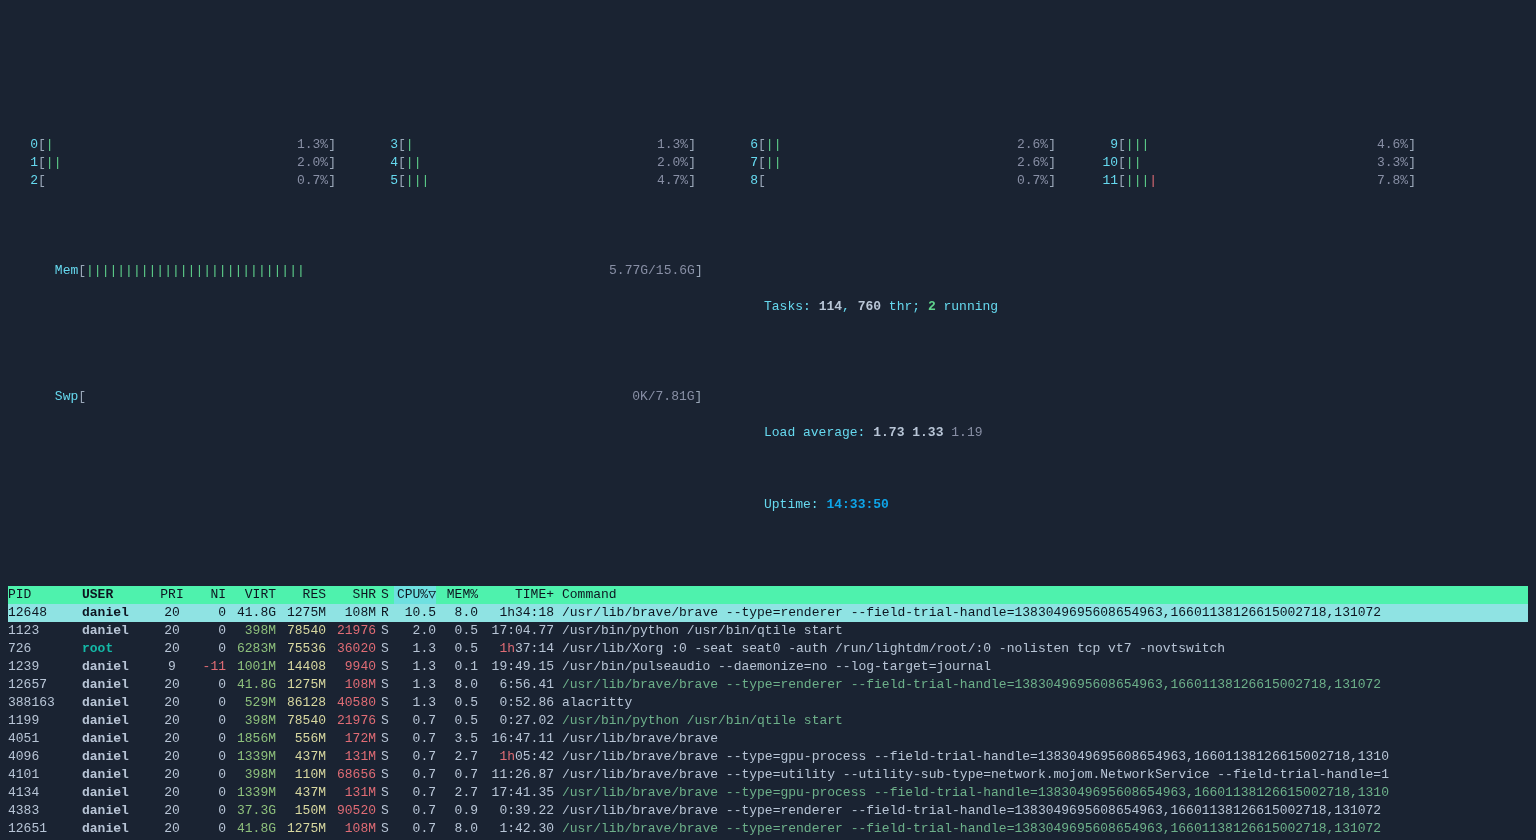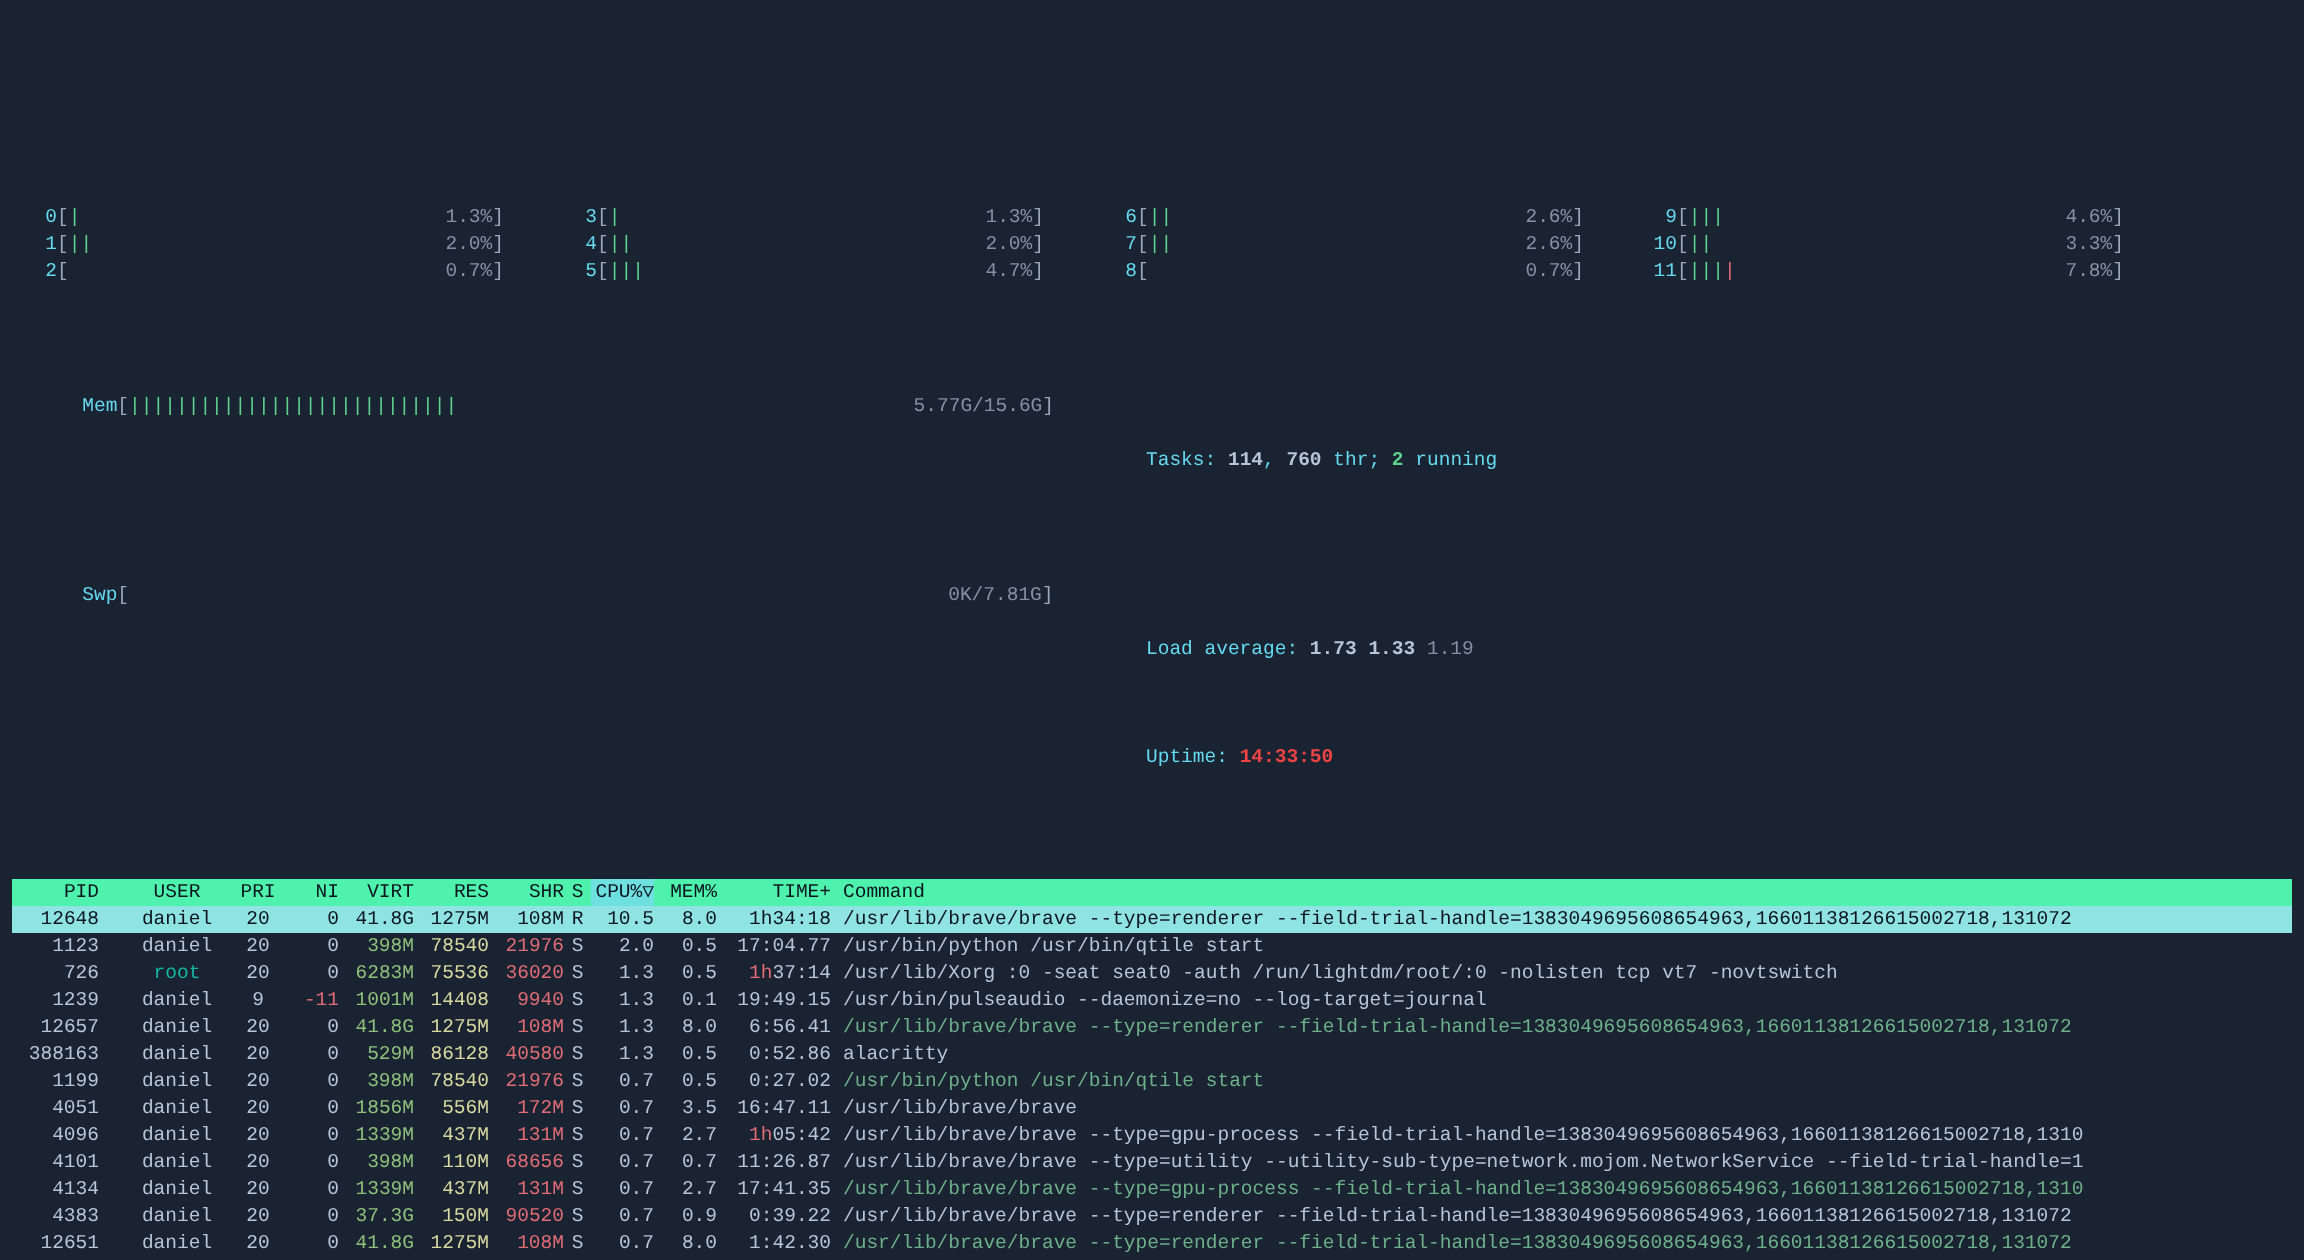--- a/index.html
+++ b/index.html
@@ -24,30 +24,30 @@
   .bar-tick-active-g { color:#5fd38d; }
   .bar-tick-active-r { color:#e06c75; }
   .bar-pct { color:#888fa5; display:inline-block; width:48px; text-align:right;}
   .mem-label { color:#66d9ef; }
   .mem-val { color:#888fa5; }
   .tasks-line { color:#66d9ef; }
   .tasks-num { color:#b8c5d6; font-weight:bold; }
   .tasks-run { color:#5fd38d; font-weight:bold; }
   .loadavg-num { color:#b8c5d6; font-weight:bold; }
   .loadavg-faint { color:#888fa5; }
-  .uptime-val { color:#ef4444; font-weight:bold; }
+  .uptime-val { color:#0ea5e9; font-weight:bold; }
   .thead {
     background:#4ef2ad;
     color:#0d1520;
   }
   .thead .sorted { background:#6ee0e0; }
   table { border-collapse:collapse; width:100%; table-layout:fixed;}
   td { padding:0; overflow:hidden; }
-  .c-pid { width:58px; text-align:right; padding-right:16px;}
-  .c-user { width:72px; text-align:center;}
+  .c-pid { width:58px; padding-right:16px;}
+  .c-user { width:72px; text-align:left;font-weight:bold;}
   .c-pri { width:36px; text-align:center;}
   .c-ni { width:36px; text-align:right;}
   .c-virt { width:50px; text-align:right;}
   .c-res { width:50px; text-align:right;}
   .c-shr { width:50px; text-align:right;}
   .c-s { width:18px; text-align:center;}
   .c-cpu { width:42px; text-align:right;}
   .c-mem { width:42px; text-align:right;}
   .c-time { width:76px; text-align:right; padding-right:4px;}
   .c-cmd { text-align:left; padding-left:4px; white-space:nowrap; overflow:hidden;}

